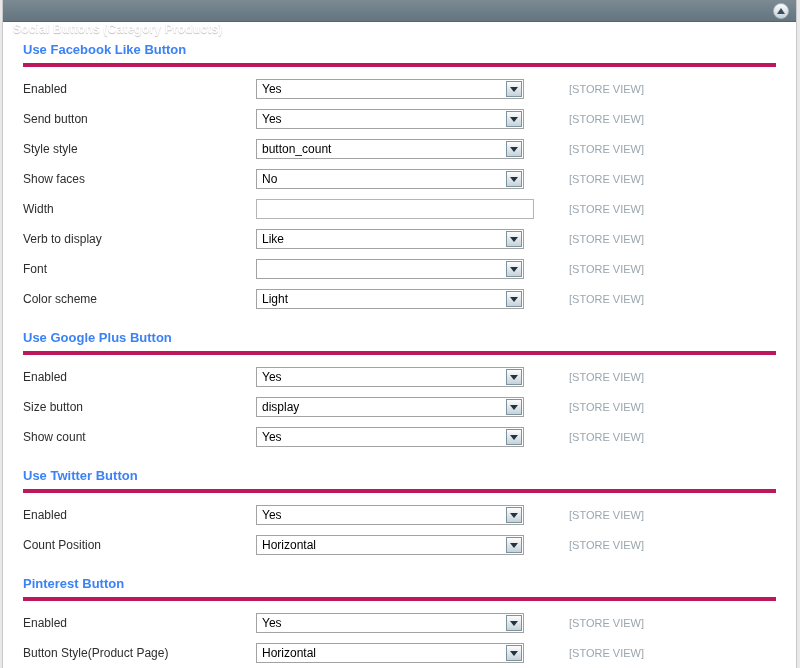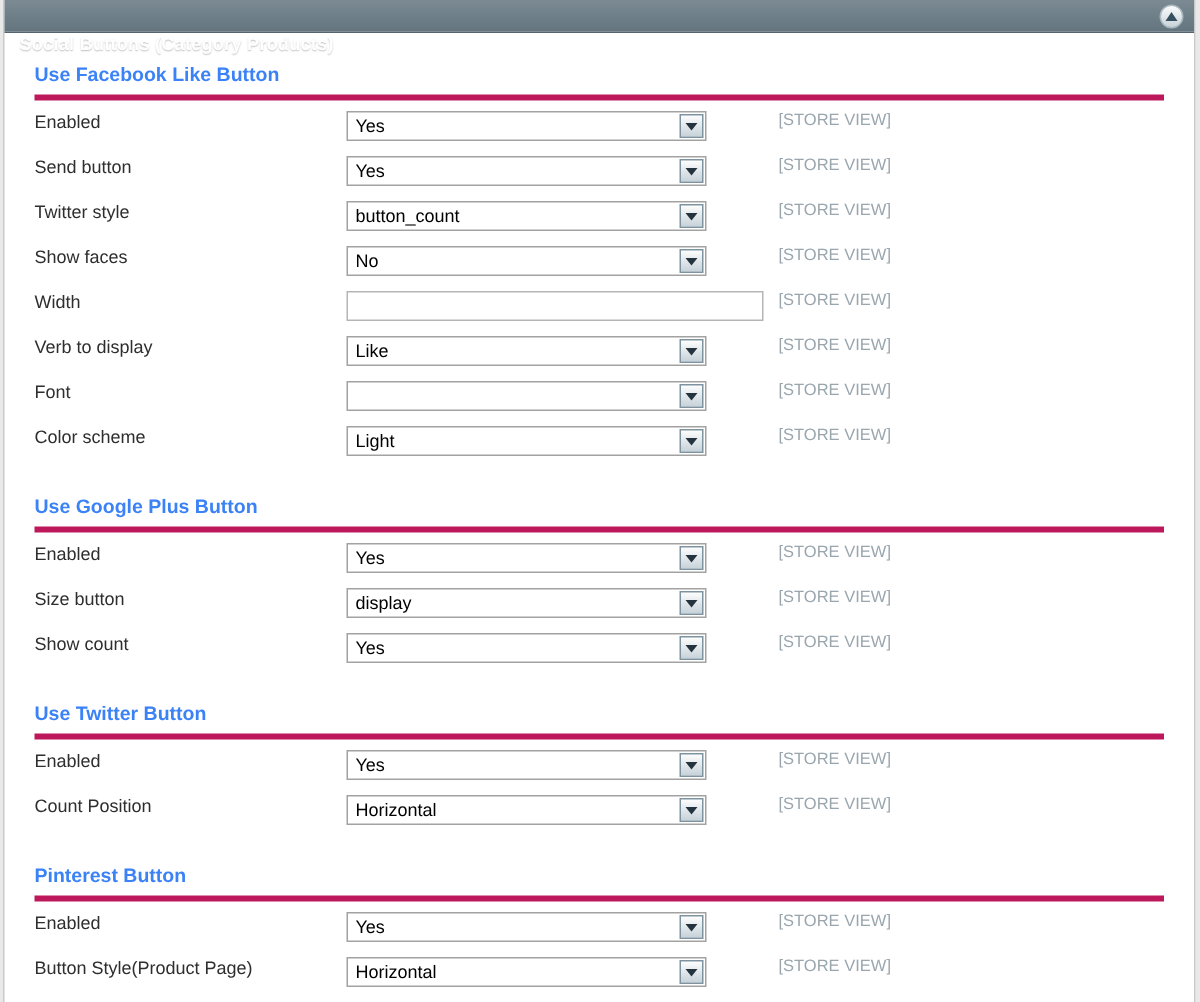--- a/index.html
+++ b/index.html
@@ -58,33 +58,34 @@
     font-size: 13px;
     font-weight: bold;
     color: #3b82f6;
     padding-bottom: 6px;
     margin: 16px 0 7px 0;
     border-bottom: 4px solid #be185d;
   }
   .section:first-child .section-heading { margin-top: 8px; }
   .field-row {
     display: flex;
-    align-items: flex-start;
+    align-items: center;
     height: 30px;
+    gap: 25px;
   }
   .field-label {
     width: 208px;
     flex: 0 0 208px;
     font-size: 12px;
     color: #2e2e2e;
   }
   .field-control { flex: 0 0 278px; width: 278px; }
   .select-box {
     position: relative;
-    width: 240px; height: 20px;
+    width: 268px; height: 20px;
     background: #ffffff;
     border: 1px solid #a2a2a2;
     cursor: pointer;
   }
   .select-value {
     display: block;
     font-size: 12px;
     color: #000000;
     line-height: 18px;
     padding: 0 22px 0 5px;
@@ -155,21 +156,21 @@
             <div class="select-box">
               <span class="select-value">Yes</span>
               <span class="dropdown-btn">
                 <span class="arrow-down"></span>
               </span>
             </div>
           </div>
           <span class="scope-label">[STORE VIEW]</span>
         </div>
         <div class="field-row">
-          <label class="field-label">Twitter style</label>
+          <label class="field-label">Style style</label>
           <div class="field-control">
             <div class="select-box">
               <span class="select-value">button_count</span>
               <span class="dropdown-btn">
                 <span class="arrow-down"></span>
               </span>
             </div>
           </div>
           <span class="scope-label">[STORE VIEW]</span>
         </div>

